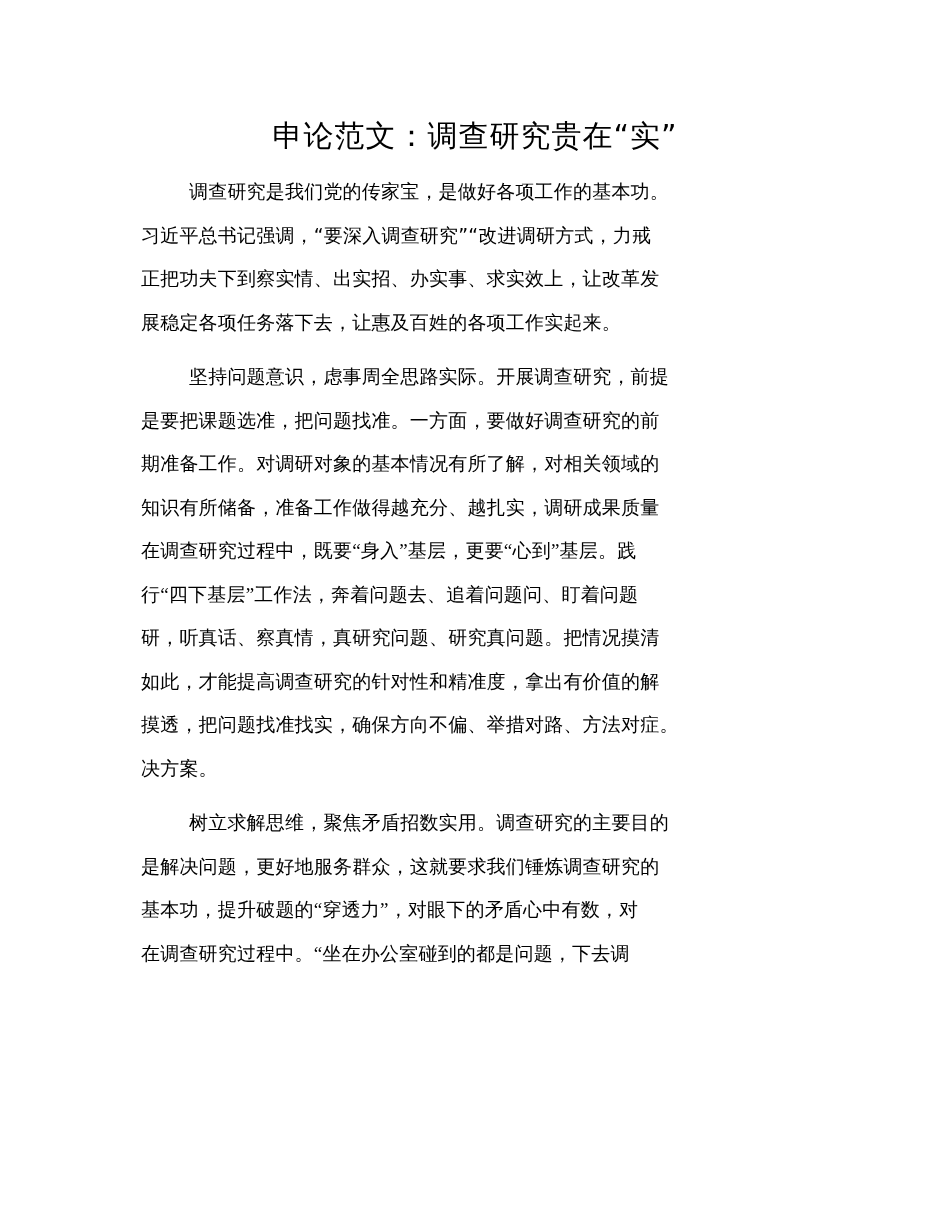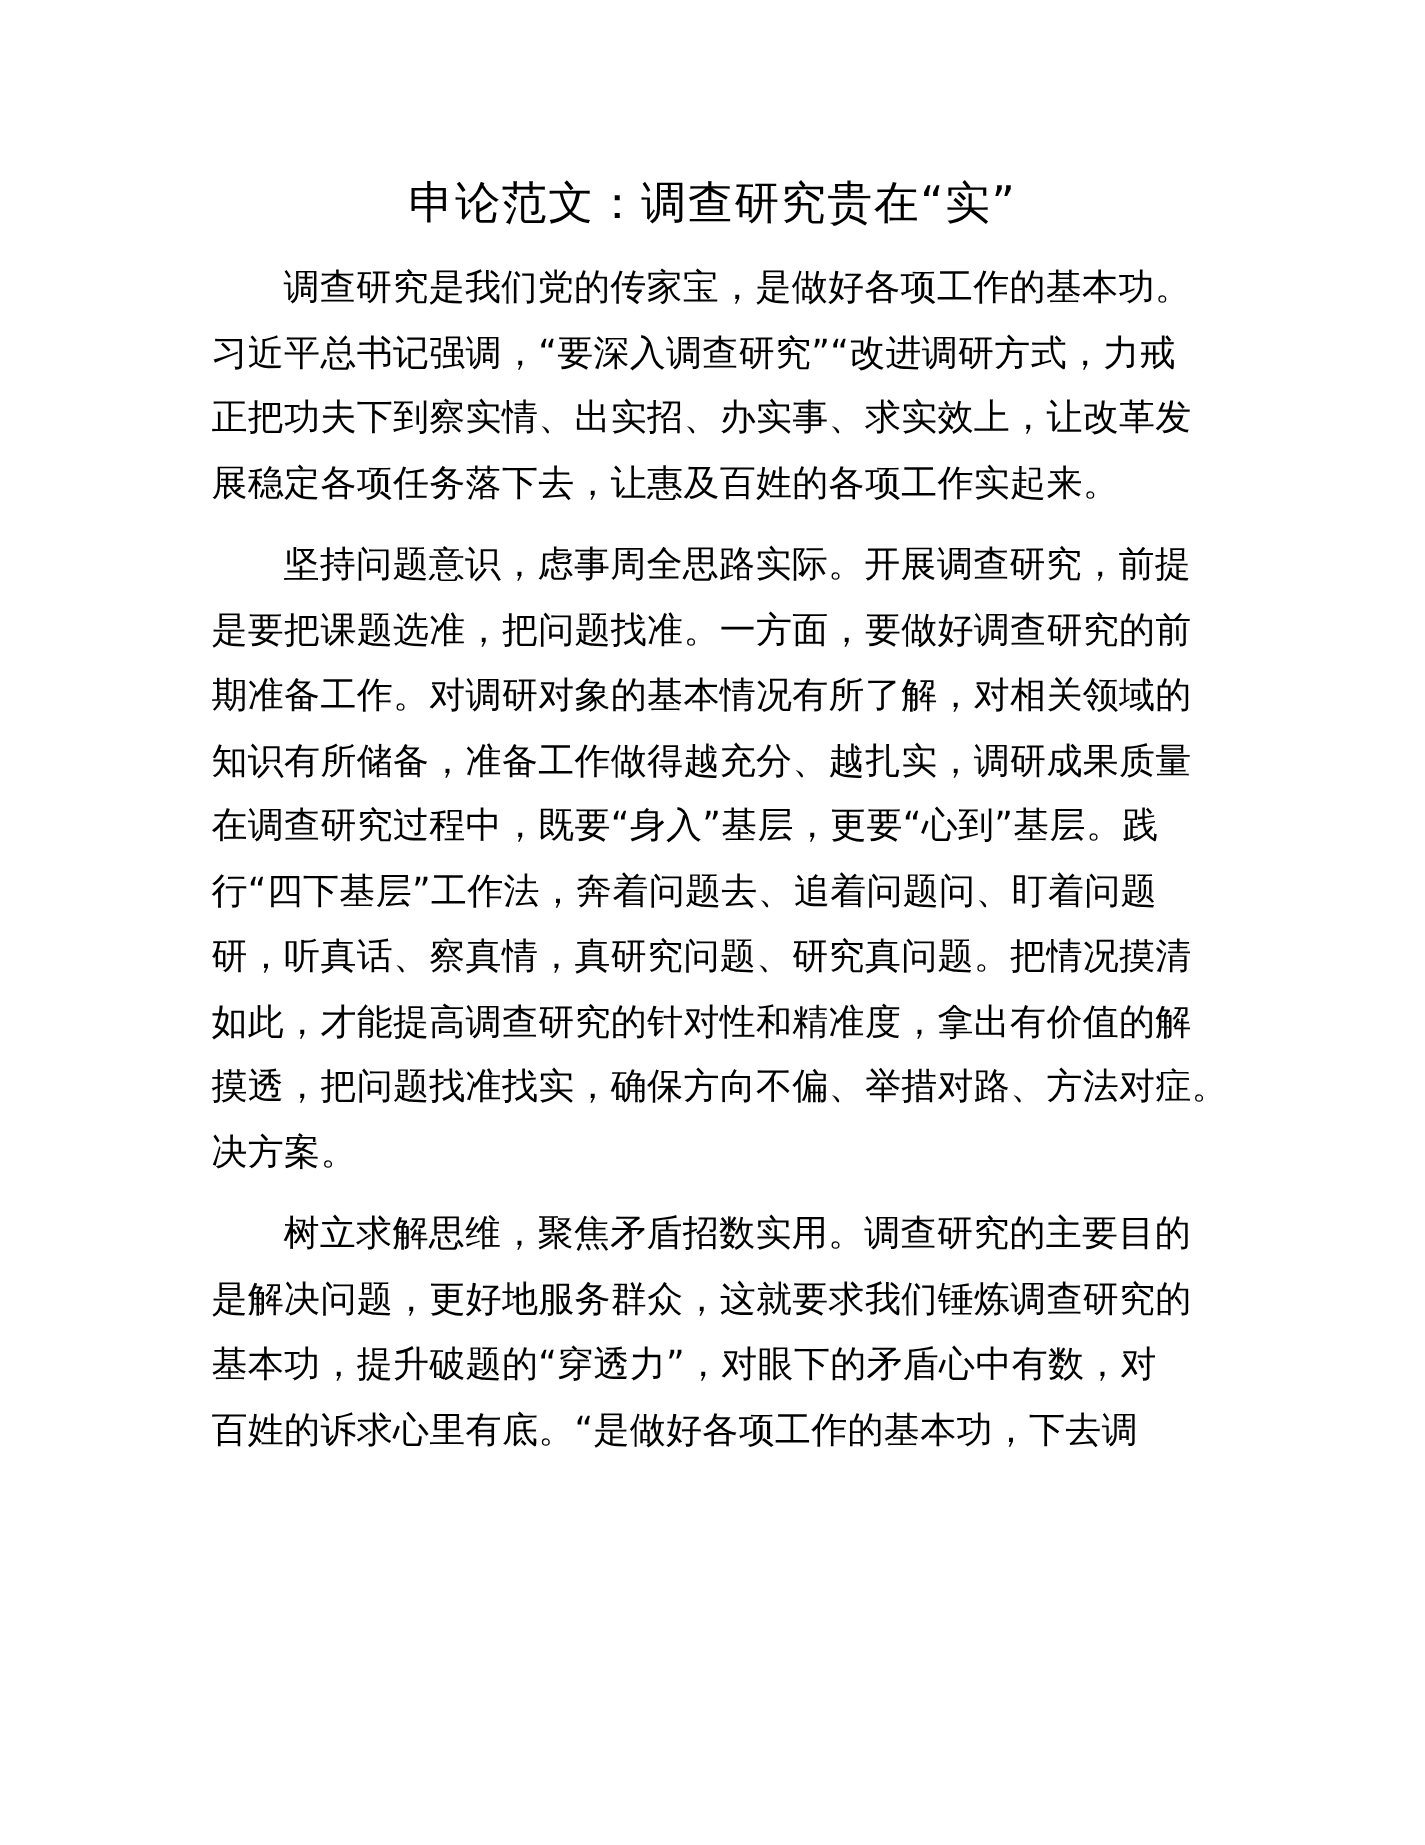--- a/index.html
+++ b/index.html
@@ -39,31 +39,32 @@
       left: 141px;
       top: 170px;
       width: 700px;
     }
     .para {
       margin: 0;
       padding: 0;
     }
     .line {
       display: block;
-      font-size: 24px;
+      font-size: 19px;
       height: 43.5px;
       line-height: 43.5px;
       white-space: nowrap;
       letter-spacing: 0.2px;
     }
     .line.indent {
       padding-left: 48px;
     }
     .para + .para {
       margin-top: 11px;
+      font-family: Liberation Serif, serif;
     }
   </style>
 </head>
 <body>
 
 <div class="page">
   <div class="title">申论范文：调查研究贵在“实”</div>
 
   <div class="body">
 
@@ -84,17 +85,17 @@
       <span class="line">研，听真话、察真情，真研究问题、研究真问题。把情况摸清</span>
       <span class="line">如此，才能提高调查研究的针对性和精准度，拿出有价值的解</span>
       <span class="line">摸透，把问题找准找实，确保方向不偏、举措对路、方法对症。</span>
       <span class="line">决方案。</span>
     </div>
 
     <div class="para">
       <span class="line indent">树立求解思维，聚焦矛盾招数实用。调查研究的主要目的</span>
       <span class="line">是解决问题，更好地服务群众，这就要求我们锤炼调查研究的</span>
       <span class="line">基本功，提升破题的“穿透力”，对眼下的矛盾心中有数，对</span>
-      <span class="line">百姓的诉求心里有底。“是做好各项工作的基本功，下去调</span>
+      <span class="line">在调查研究过程中。“坐在办公室碰到的都是问题，下去调</span>
     </div>
 
   </div>
 </div>
 
 </body></html>

